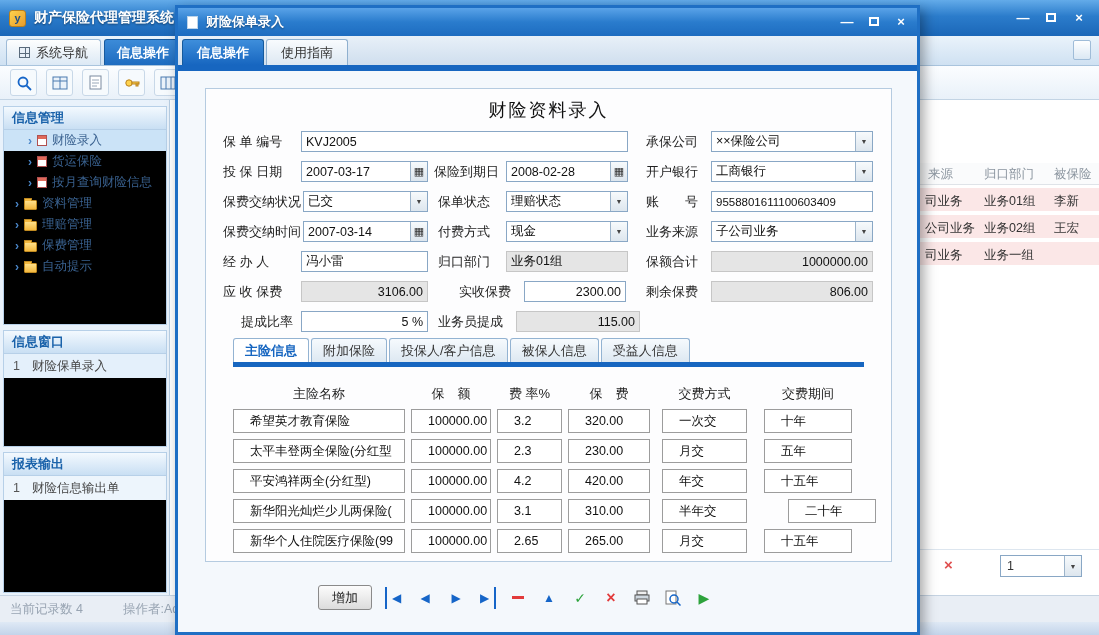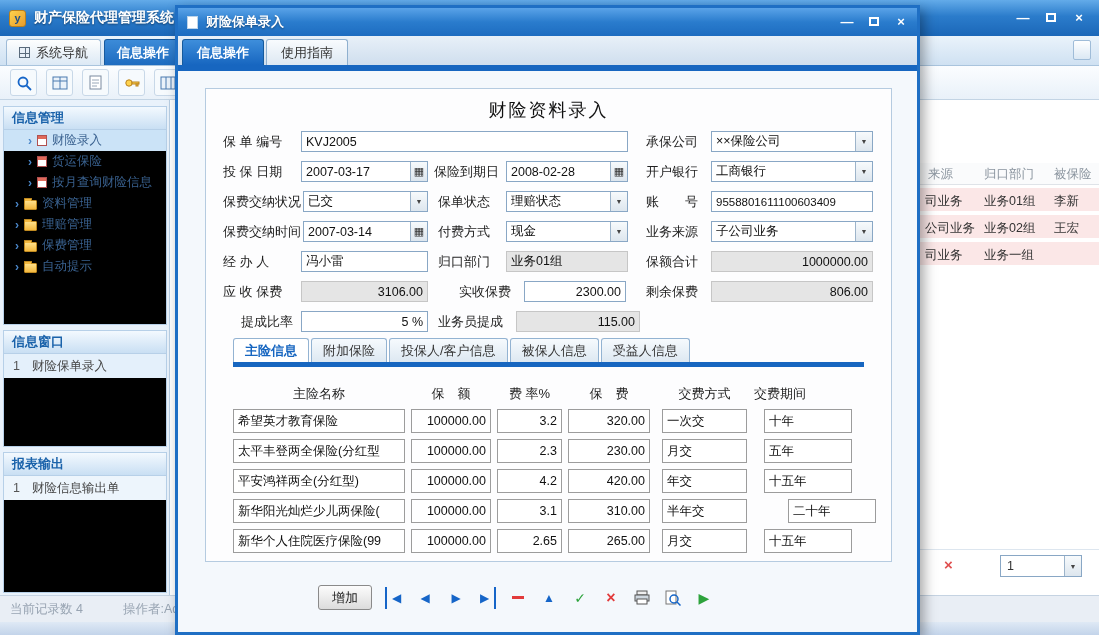--- a/index.html
+++ b/index.html
@@ -73,22 +73,22 @@
 .inp.right .val{justify-content:flex-end}
 .inp.ro{background:#e5e5e5;border-color:#c6c6c6}
 .inp.small{font-size:11.5px}
 .dd{width:17px;flex:none;display:flex;align-items:center;justify-content:center;background:linear-gradient(#f7fafc,#dde6ee);border-left:1px solid #9db4ca;color:#444;font-size:7px}
 .cal{width:17px;flex:none;display:flex;align-items:center;justify-content:center;background:linear-gradient(#f7fafc,#dde6ee);border-left:1px solid #9db4ca;color:#333;font-size:11px}
 .stabs{position:absolute;left:27px;top:249px;display:flex}
 .stab{height:24px;padding:0 11px;display:flex;align-items:center;border:1px solid #93b3d2;border-bottom:none;border-radius:3px 3px 0 0;background:linear-gradient(#f6fafd,#dde8f2);margin-right:2px;font-size:13px;color:#333;white-space:nowrap}
 .stab.active{background:#fff;color:#1766c0;font-weight:bold}
 .stab-bar{position:absolute;left:27px;top:273px;width:631px;height:5px;background:#1766c0}
 .th{position:absolute;top:296px;height:16px;text-align:center;font-size:13px;color:#222;white-space:nowrap}
-.cell{position:absolute;height:24px;border:1px solid #9c9c9c;background:#fff;display:flex;align-items:center;padding:0 4px;font-size:12.5px;color:#111;overflow:hidden;white-space:nowrap}
-.cell.num{justify-content:flex-end}
+.cell{position:absolute;height:24px;border:1px solid #9c9c9c;background:#fff;display:flex;align-items:center;padding:0 16px;font-size:12.5px;color:#111;overflow:hidden;white-space:nowrap}
+.cell.num{}
 .dlg-toolbar{position:absolute;left:140px;top:514px;display:flex;align-items:center;gap:13px}
 .btn-add{height:25px;padding:0 13px;border:1px solid #8a8a8a;border-radius:3px;background:linear-gradient(#fcfcfc,#dcdcdc);font-size:13px;color:#222;display:flex;align-items:center}
 .tbtn{min-width:18px;height:22px;display:flex;align-items:center;justify-content:center}
 .nav{color:#1565c8;font-size:12px}
 .nav.first{border-left:2px solid #1565c8;padding-left:3px}
 .nav.last{border-right:2px solid #1565c8;padding-right:3px}
 .minus-ico{width:12px;height:3px;background:#e23b3b}
 .up{color:#1565c8;font-size:12px}
 .chk{color:#2da33c;font-weight:bold;font-size:14px}
 .xx{color:#e23b3b;font-weight:bold;font-size:16px}
@@ -369,21 +369,21 @@
         <span class="stab">被保人信息</span>
         <span class="stab">受益人信息</span>
       </div>
       <div class="stab-bar"></div>
 
       <span class="th" style="left:27px;width:172px">主险名称</span>
       <span class="th" style="left:205px;width:80px">保　额</span>
       <span class="th" style="left:291px;width:65px">费 率%</span>
       <span class="th" style="left:362px;width:82px">保　费</span>
       <span class="th" style="left:456px;width:85px">交费方式</span>
-      <span class="th" style="left:530px;width:88px">交费期间</span>
+      <span class="th" style="left:558px;width:88px">交费期间</span>
 
       <div class="cell" style="left:27px;top:320px;width:172px">
           <span>希望英才教育保险</span>
         </div>
       <div class="cell num" style="left:205px;top:320px;width:80px">
           <span>100000.00</span>
         </div>
       <div class="cell num" style="left:291px;top:320px;width:65px">
           <span>3.2</span>
         </div>

